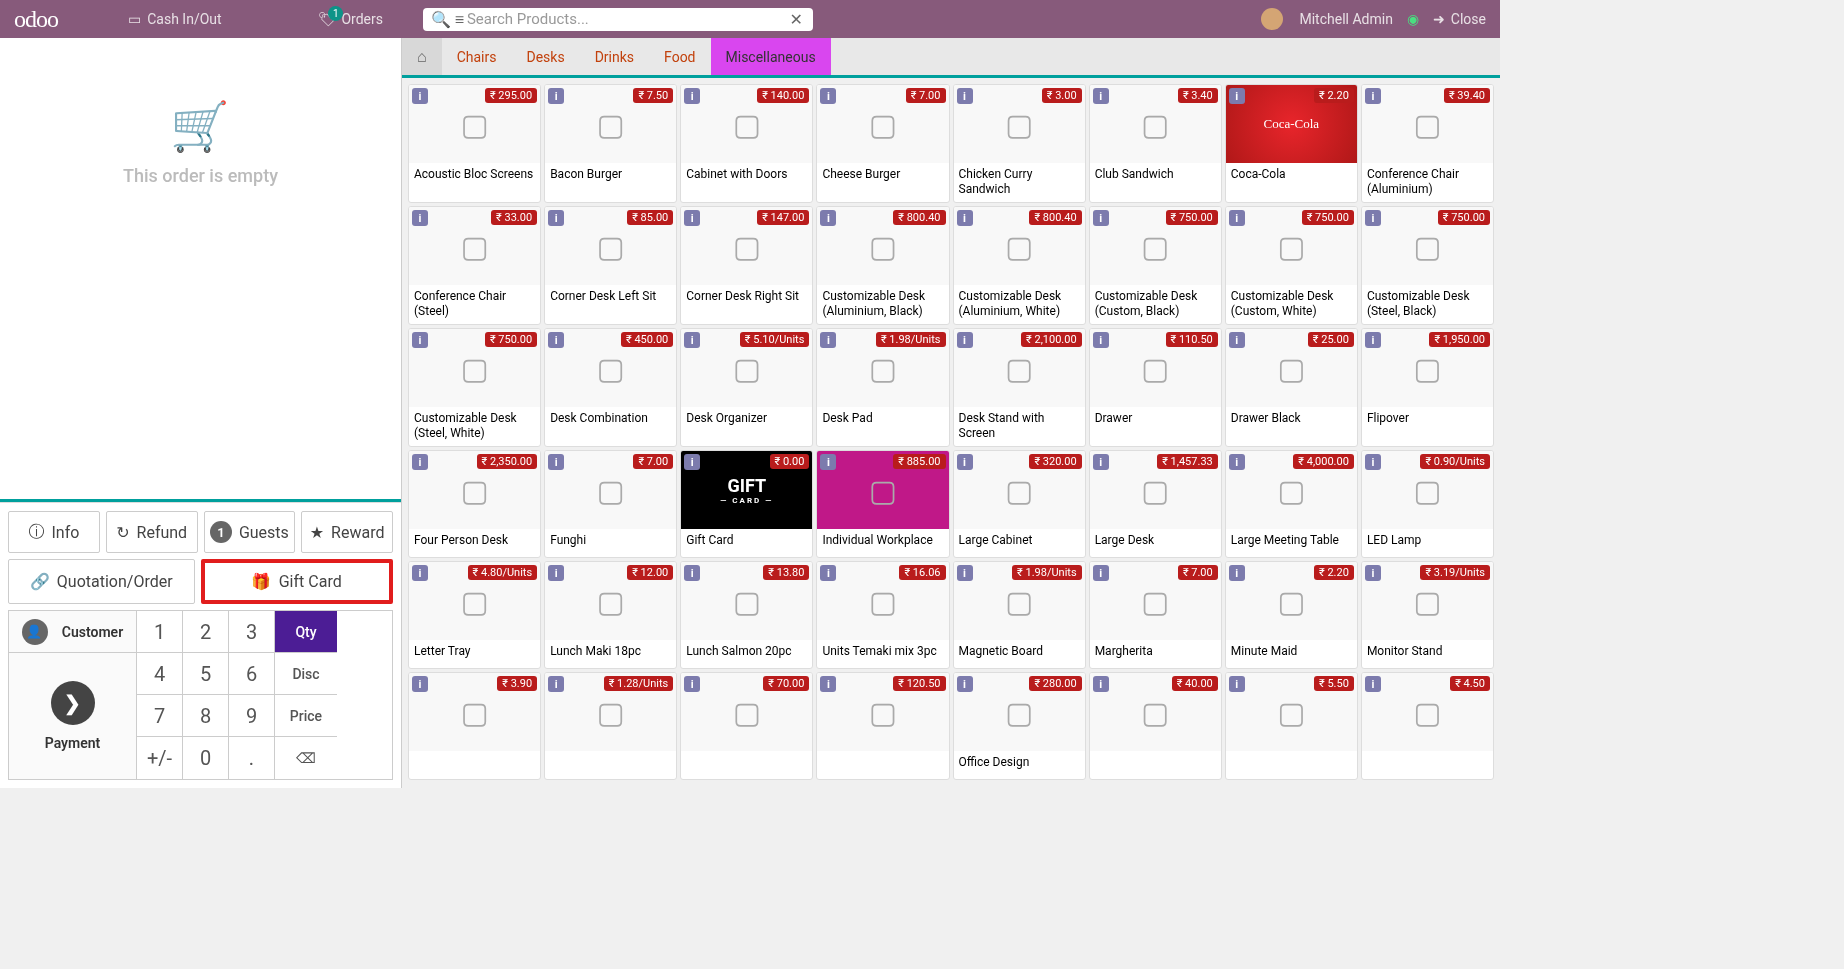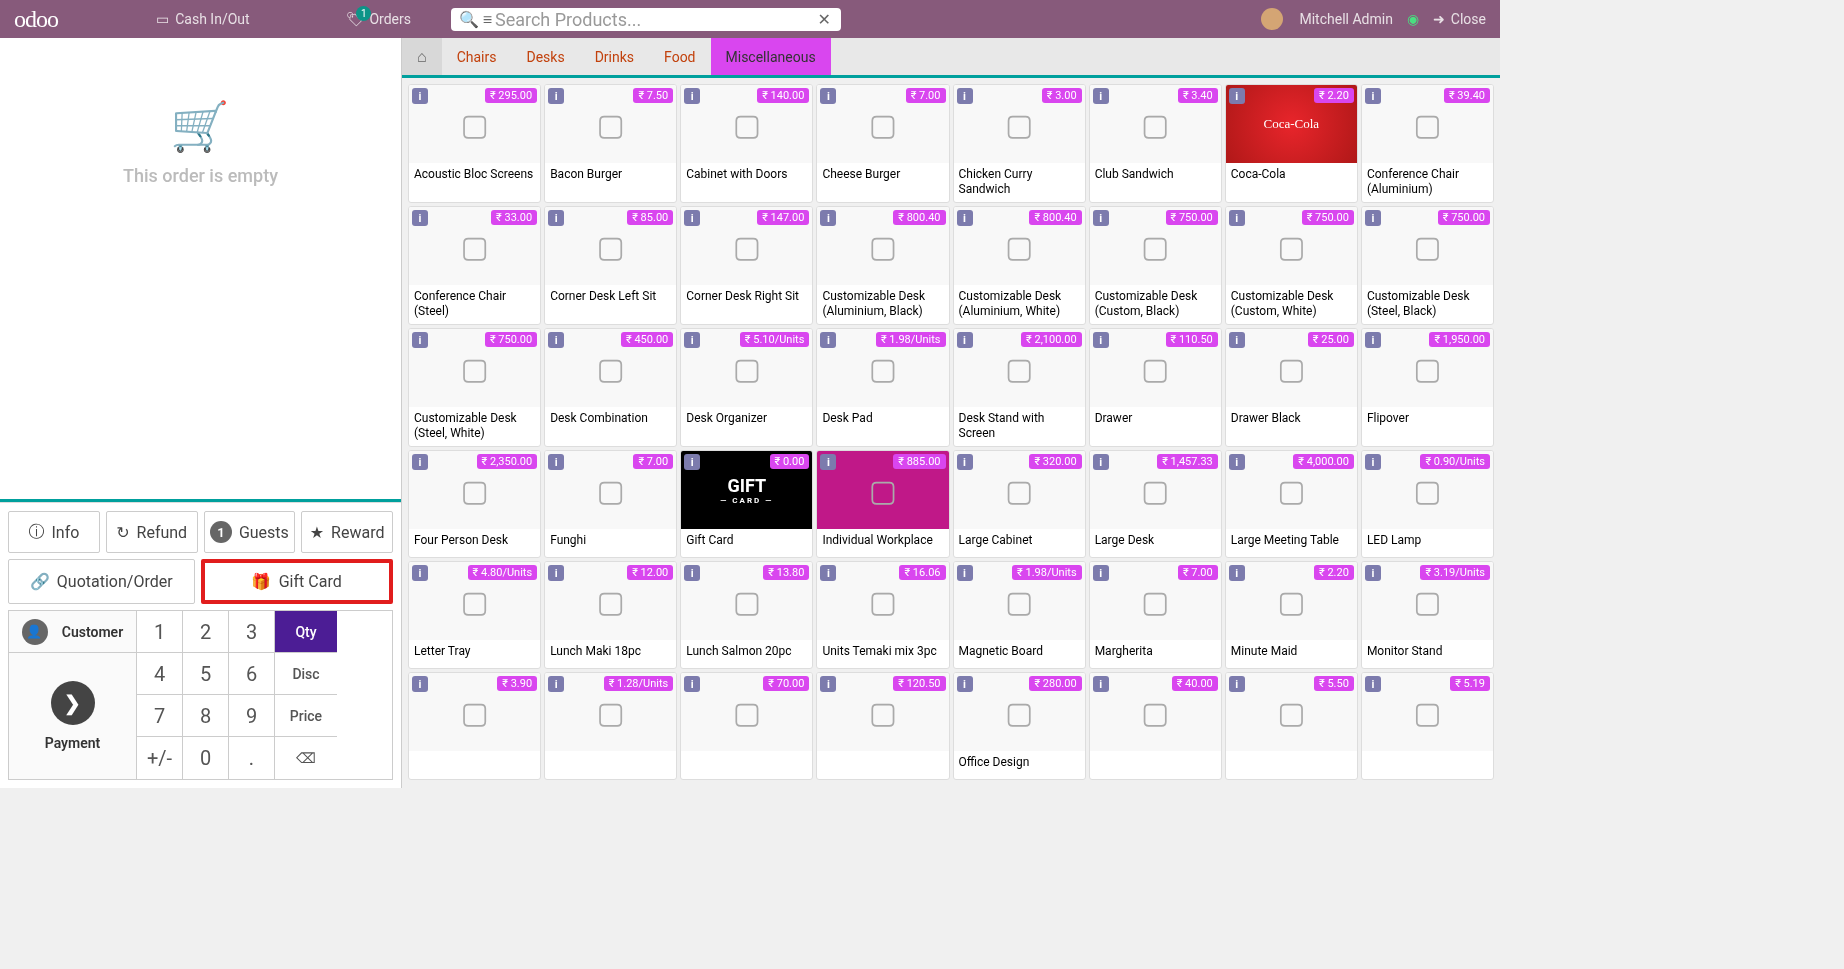--- a/index.html
+++ b/index.html
@@ -1,23 +1,23 @@
 <!DOCTYPE html>
 <html><head>
 <meta charset="utf-8">
 <style>
 *{box-sizing:border-box;margin:0;padding:0;font-family:-apple-system,BlinkMacSystemFont,"Segoe UI",Roboto,sans-serif}
 body{background:#f0f0f0;width:1500px;height:788px;overflow:hidden}
 .header{background:#875a7b;height:38px;display:flex;align-items:center;color:#fff;padding:0 14px}
-.logo{font-family:Georgia,serif;font-size:24px;font-weight:400;letter-spacing:-1px;margin-right:80px}
+.logo{font-family:Georgia,serif;font-size:24px;font-weight:400;letter-spacing:-1px;margin-right:52px}
 .hbtn{display:flex;align-items:center;gap:6px;cursor:pointer;padding:0 18px;font-size:14px;color:#e8e0e5}
 .badge{background:#0d9488;color:#fff;border-radius:50%;width:15px;height:15px;font-size:10px;display:flex;align-items:center;justify-content:center;position:absolute;top:-5px;right:-8px}
 .orders-wrap{position:relative}
 .search-wrap{flex:1;max-width:390px;margin-left:22px;position:relative}
-.search{width:100%;height:23px;border-radius:4px;border:none;padding:0 30px 0 44px;font-size:18px;color:#333}
+.search{width:100%;height:23px;border-radius:4px;border:none;padding:0 30px 0 44px;font-size:15px;color:#333}
 .search::placeholder{color:#999}
 .search-icons{position:absolute;left:8px;top:50%;transform:translateY(-50%);display:flex;gap:2px;color:#666}
 .search-clear{position:absolute;right:10px;top:50%;transform:translateY(-50%);color:#666;cursor:pointer}
 .hspacer{flex:1}
 .user{display:flex;align-items:center;gap:16px;font-size:14px;color:#e8e0e5}
 .avatar{width:22px;height:22px;border-radius:50%;background:#d4a574}
 .wifi{color:#4ade80;margin:0 14px;font-size:14px}
 .main{display:flex;height:750px}
 .left{width:402px;background:#fff;display:flex;flex-direction:column;border-right:1px solid #ccc}
 .cart-empty{flex:1;display:flex;flex-direction:column;align-items:center;justify-content:flex-start;padding-top:60px;color:#bbb}
@@ -44,21 +44,21 @@
 .keypad .key:nth-last-child(-n+4){border-bottom:none}
 .right{flex:1;display:flex;flex-direction:column;background:#f0f0f0}
 .cats{background:#e8e8e8;border-bottom:3px solid #00a09d;display:flex;align-items:stretch;height:40px}
 .cat{padding:0 15px;font-size:14px;color:#c2410c;cursor:pointer;display:flex;align-items:center}
 .cat.home{background:#d8d8d8;font-size:16px;color:#666}
 .cat.active{background:#d946ef;color:#333}
 .products{flex:1;overflow-y:auto;padding:6px;display:grid;grid-template-columns:repeat(8,1fr);gap:3px;align-content:start}
 .prod{background:#fff;border:1px solid #ddd;border-radius:3px;overflow:hidden;cursor:pointer;display:flex;flex-direction:column}
 .prod-top{position:relative;height:78px;background:#f8f8f8;display:flex;align-items:center;justify-content:center}
 .info-i{position:absolute;top:3px;left:3px;width:16px;height:16px;background:#7c7bad;color:#fff;border-radius:3px;font-size:11px;display:flex;align-items:center;justify-content:center;font-weight:700;cursor:pointer}
-.price{position:absolute;top:3px;right:3px;background:#d946ef;color:#fff;padding:1px 5px;border-radius:3px;font-size:11px}
+.price{position:absolute;top:3px;right:3px;background:#b91c1c;color:#fff;padding:1px 5px;border-radius:3px;font-size:11px}
 .prod-name{padding:4px 5px 5px;font-size:12px;color:#000000;line-height:1.25;min-height:28px}
 .ph{width:100%;height:100%;display:flex;align-items:center;justify-content:center;font-size:30px;color:#aaa}
 .ph.dark{background:#000;color:#fff;font-size:18px;font-weight:700;flex-direction:column}
 .ph.dark small{font-size:8px;letter-spacing:2px}
 .ph.red{background:radial-gradient(circle,#e8252b,#b01818);color:#fff;font-family:cursive;font-size:13px}
 .ph.pink{background:#c01888}
 </style>
 </head>
 <body>
 
@@ -540,19 +540,19 @@
             <div class="ph">▢</div>
             <div class="info-i">i</div>
             <div class="price">₹ 5.50</div>
           </div>
           <div class="prod-name"></div>
         </div>
         <div class="prod">
           <div class="prod-top">
             <div class="ph">▢</div>
             <div class="info-i">i</div>
-            <div class="price">₹ 5.19</div>
+            <div class="price">₹ 4.50</div>
           </div>
           <div class="prod-name"></div>
         </div>
       </div>
   </div>
 </div>
 
 </body></html>

